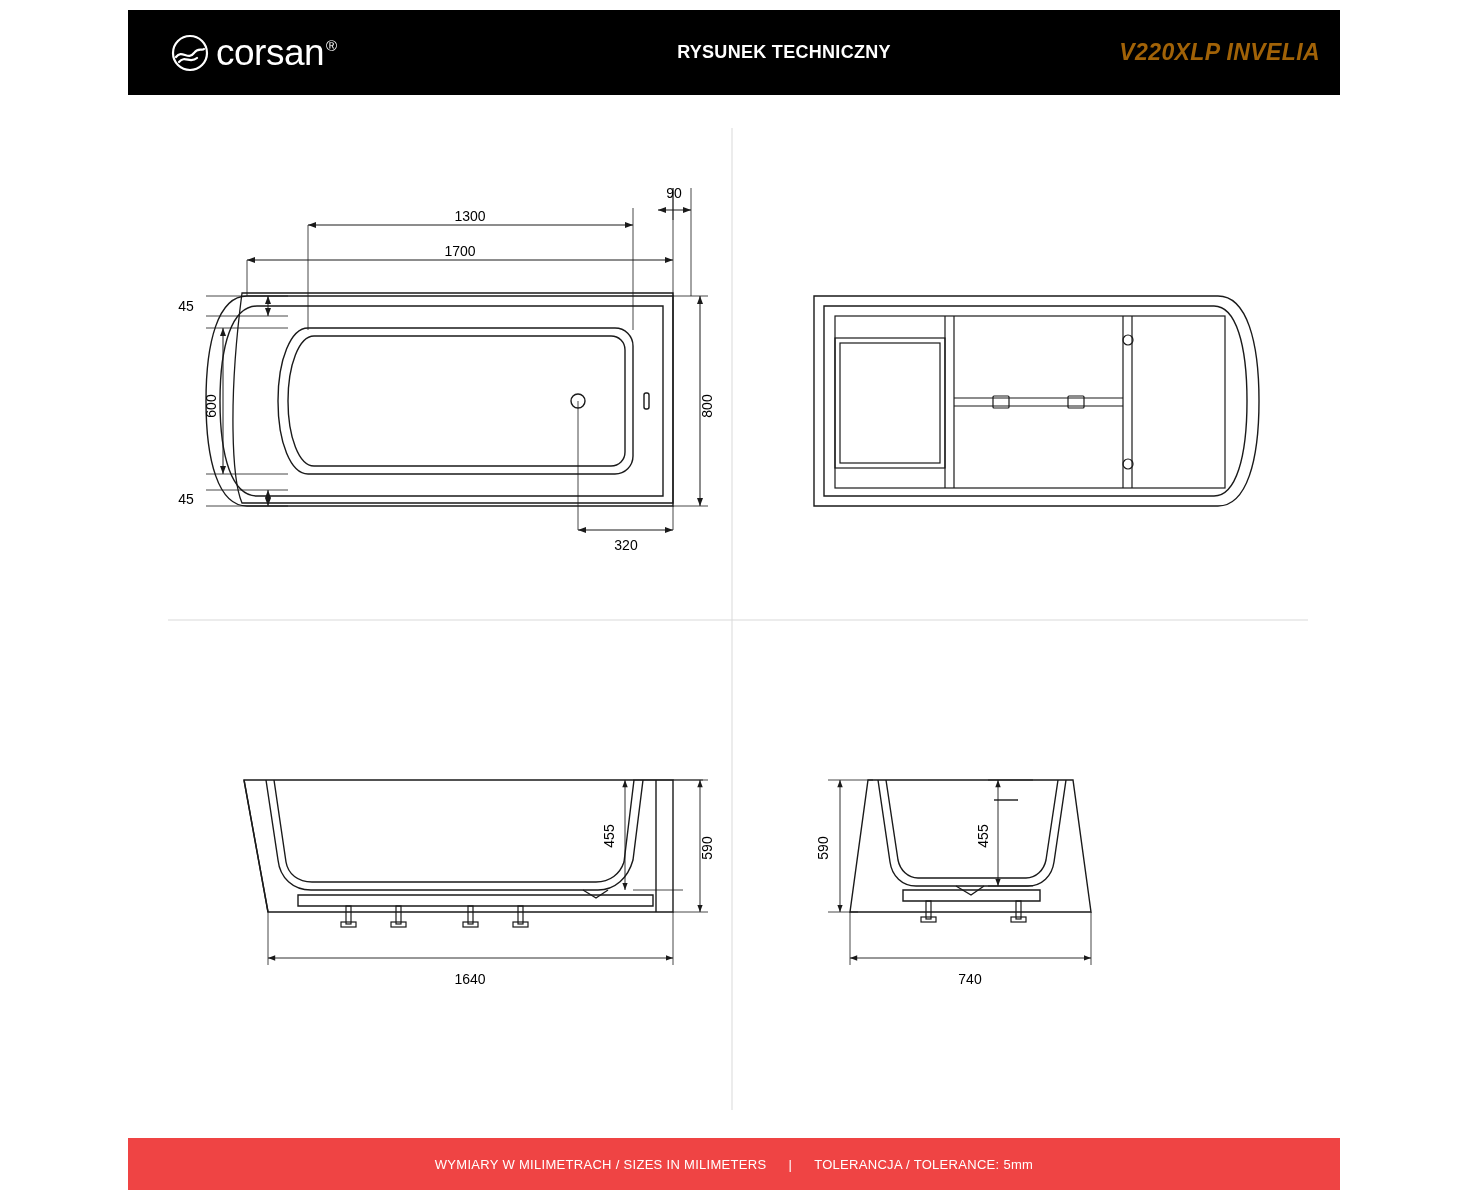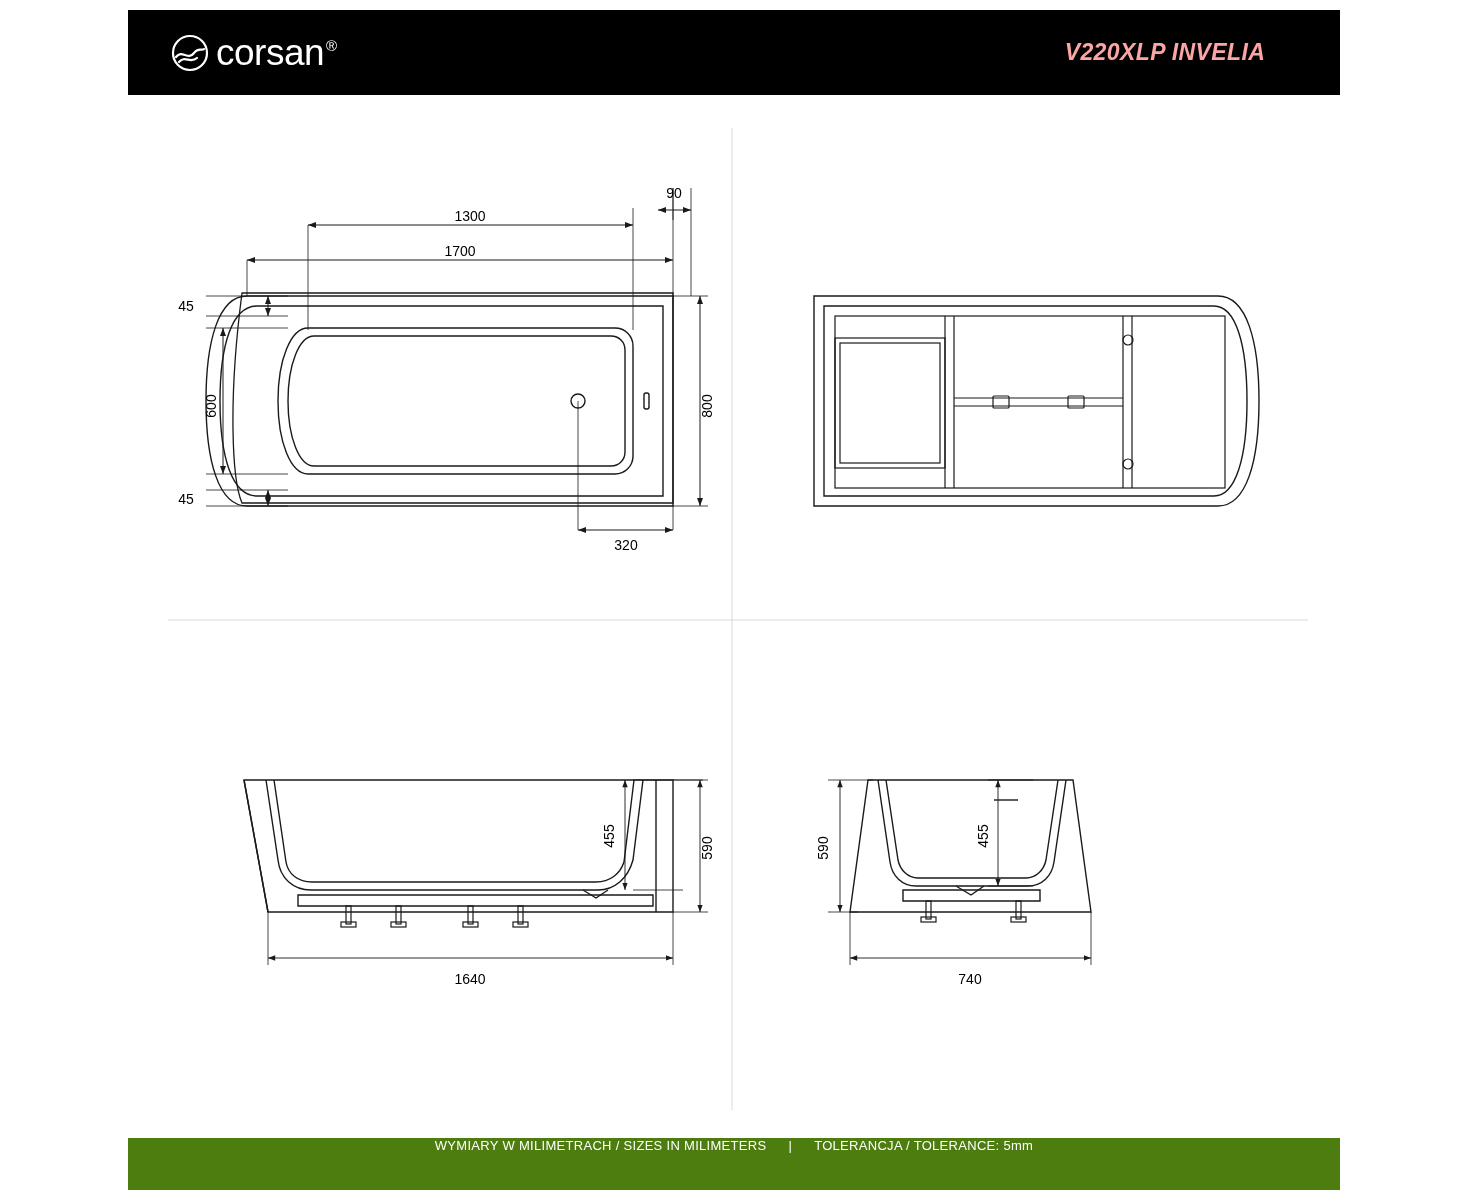--- a/index.html
+++ b/index.html
@@ -68,22 +68,22 @@
     font-weight: bold;
     letter-spacing: 0.3px;
   }
   .header-center .line2 {
     font-size: 18px;
     font-weight: 400;
     letter-spacing: 0.3px;
   }
   .header-right {
     width: 330px;
-    color: #fca5a5;
-    text-align: center;
+    color: #a16207;
+    text-align: right;
     line-height: 1.35;
     padding-right: 20px;
     box-sizing: border-box;
   }
   .header-right .model {
     font-size: 23px;
     font-weight: bold;
     font-style: italic;
     letter-spacing: 0.4px;
   }
@@ -105,22 +105,23 @@
     display: block;
   }
 
   
   .footer {
     position: absolute;
     left: 128px;
     top: 1138px;
     width: 1212px;
     height: 52px;
-    background: #4d7c0f;
+    background: #ef4444;
     display: flex;
+    align-items: center;
     justify-content: center;
     color: #ffffff;
     font-size: 13px;
     letter-spacing: 0.3px;
   }
   .footer .sep {
     margin: 0 22px;
     color: #ffffff;
   }
 </style>
@@ -134,20 +135,21 @@
       <svg class="brand-logo" viewBox="0 0 40 40">
         <circle cx="20" cy="20" r="17" fill="none" stroke="#ffffff" stroke-width="2.2"></circle>
         <path d="M6 24 C12 16, 18 28, 24 20 C28 14, 32 18, 34 16" fill="none" stroke="#ffffff" stroke-width="2.2" stroke-linecap="round"></path>
         <path d="M9 29 C15 22, 20 31, 27 25" fill="none" stroke="#ffffff" stroke-width="2.2" stroke-linecap="round"></path>
       </svg>
       <div class="brand-text">
         <span>corsan</span><span class="brand-reg">®</span>
       </div>
     </div>
     <div class="header-center">
+      <div class="line1">RYSUNEK TECHNICZNY</div>
     </div>
     <div class="header-right">
       <div class="model">V220XLP INVELIA</div>
     </div>
   </div>
 
   <div class="drawing">
     <svg width="1212" height="1030" viewBox="0 0 1212 1030">
       <defs>
         <marker id="arr" markerWidth="9" markerHeight="9" refX="8" refY="3" orient="auto" markerUnits="strokeWidth">

